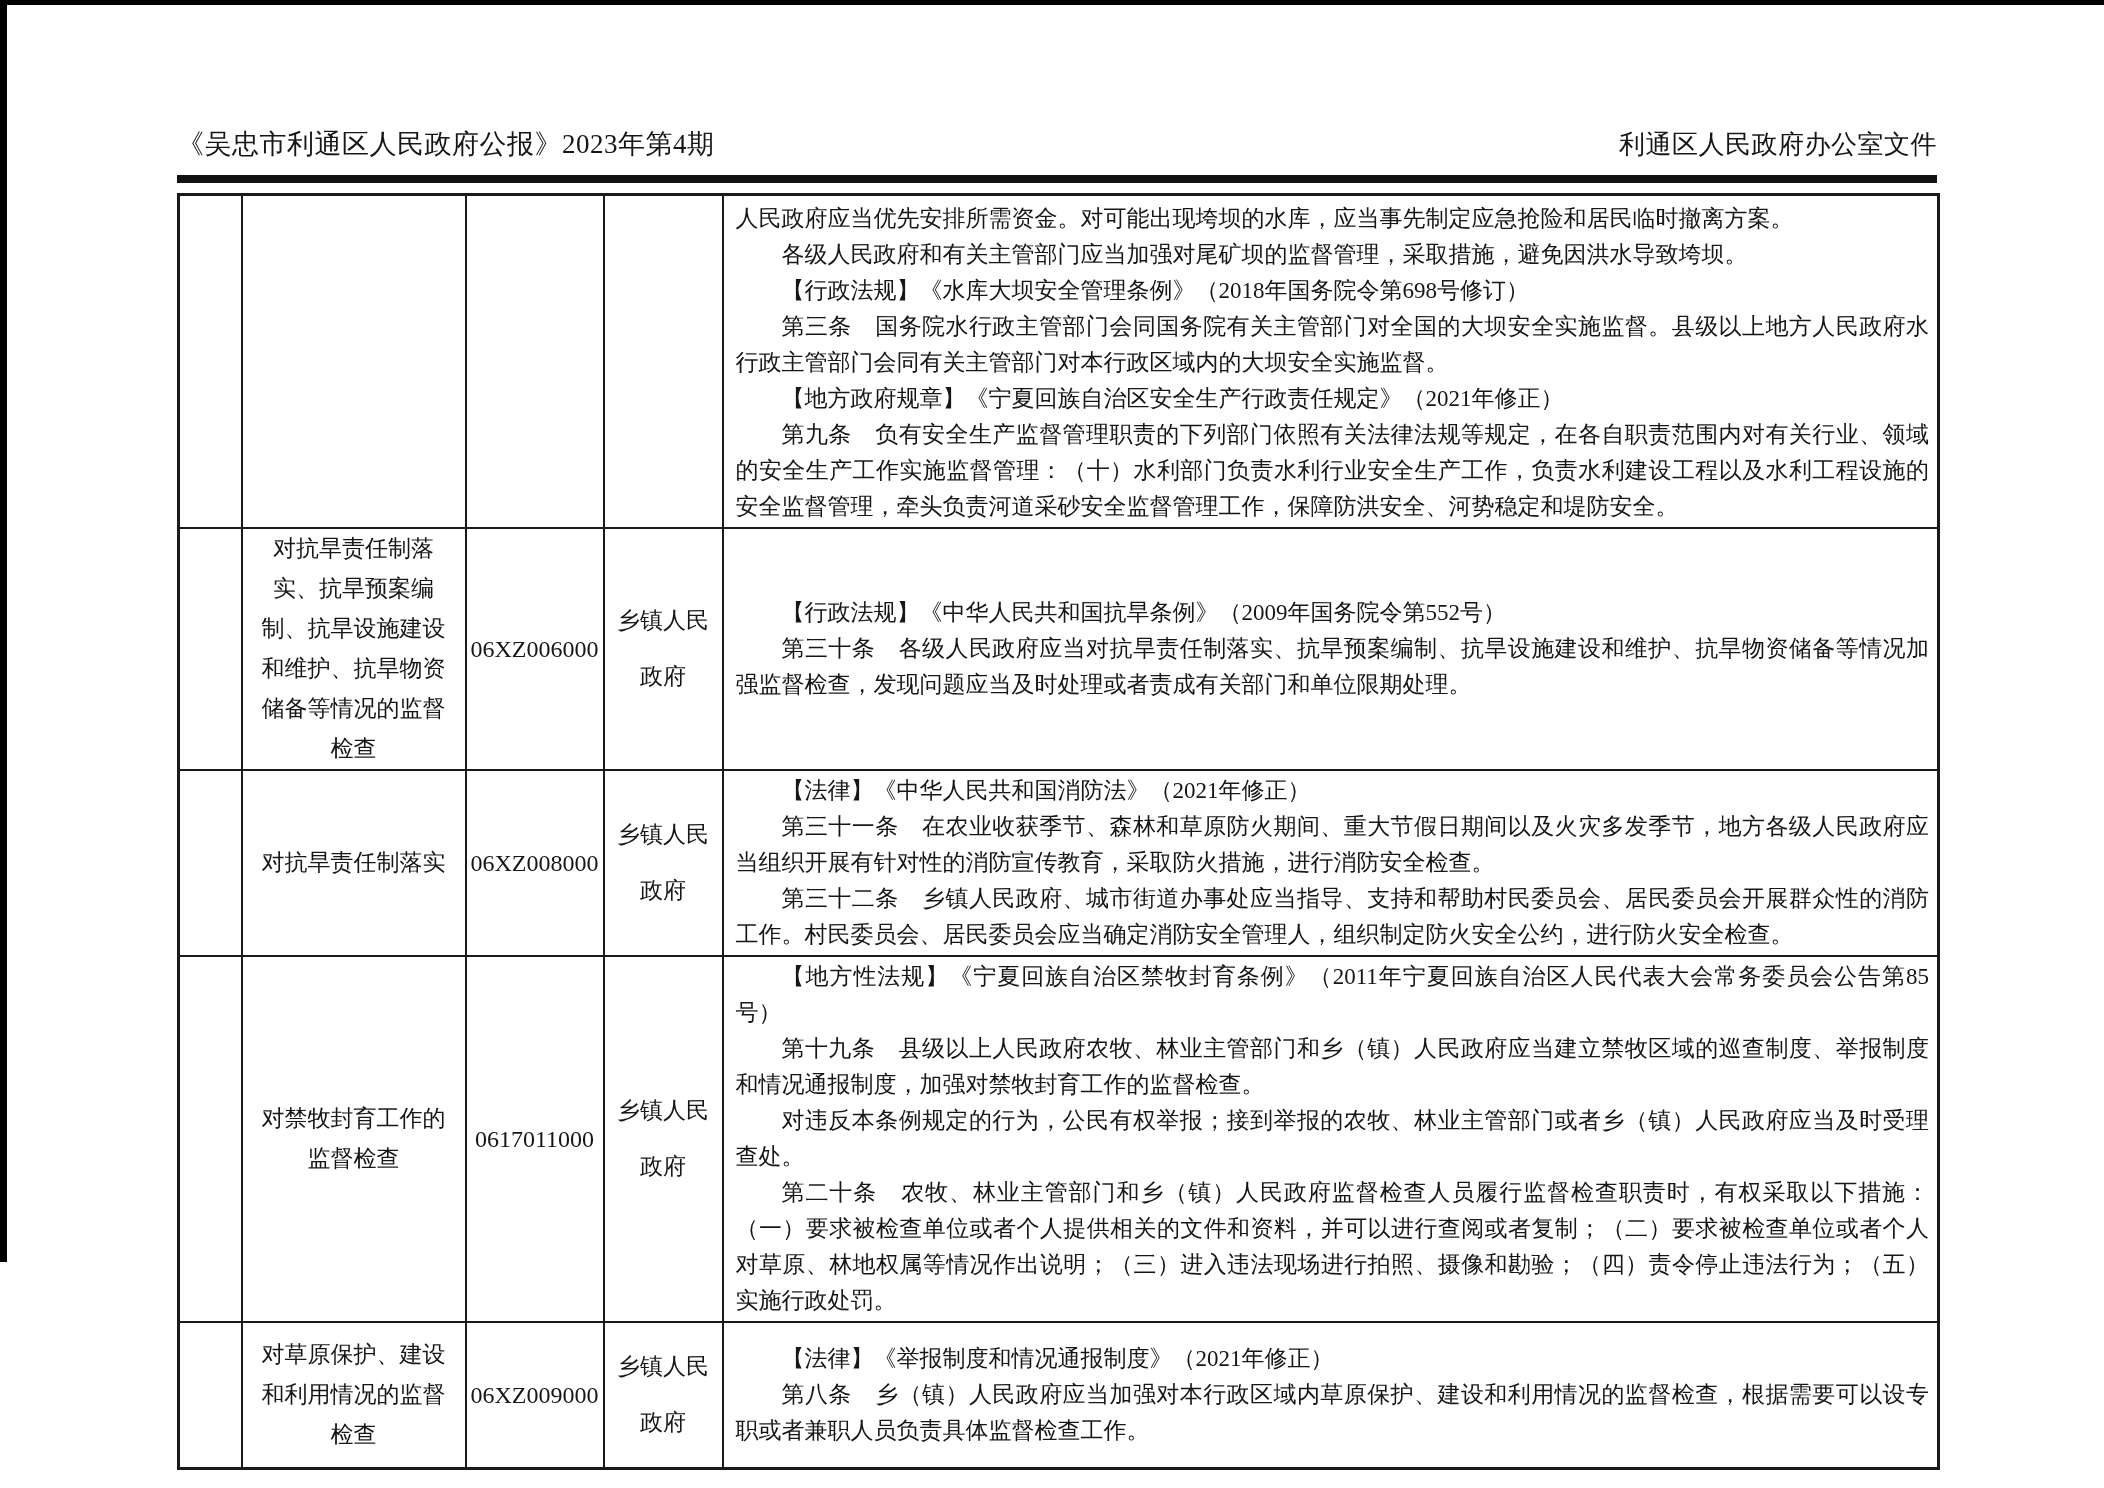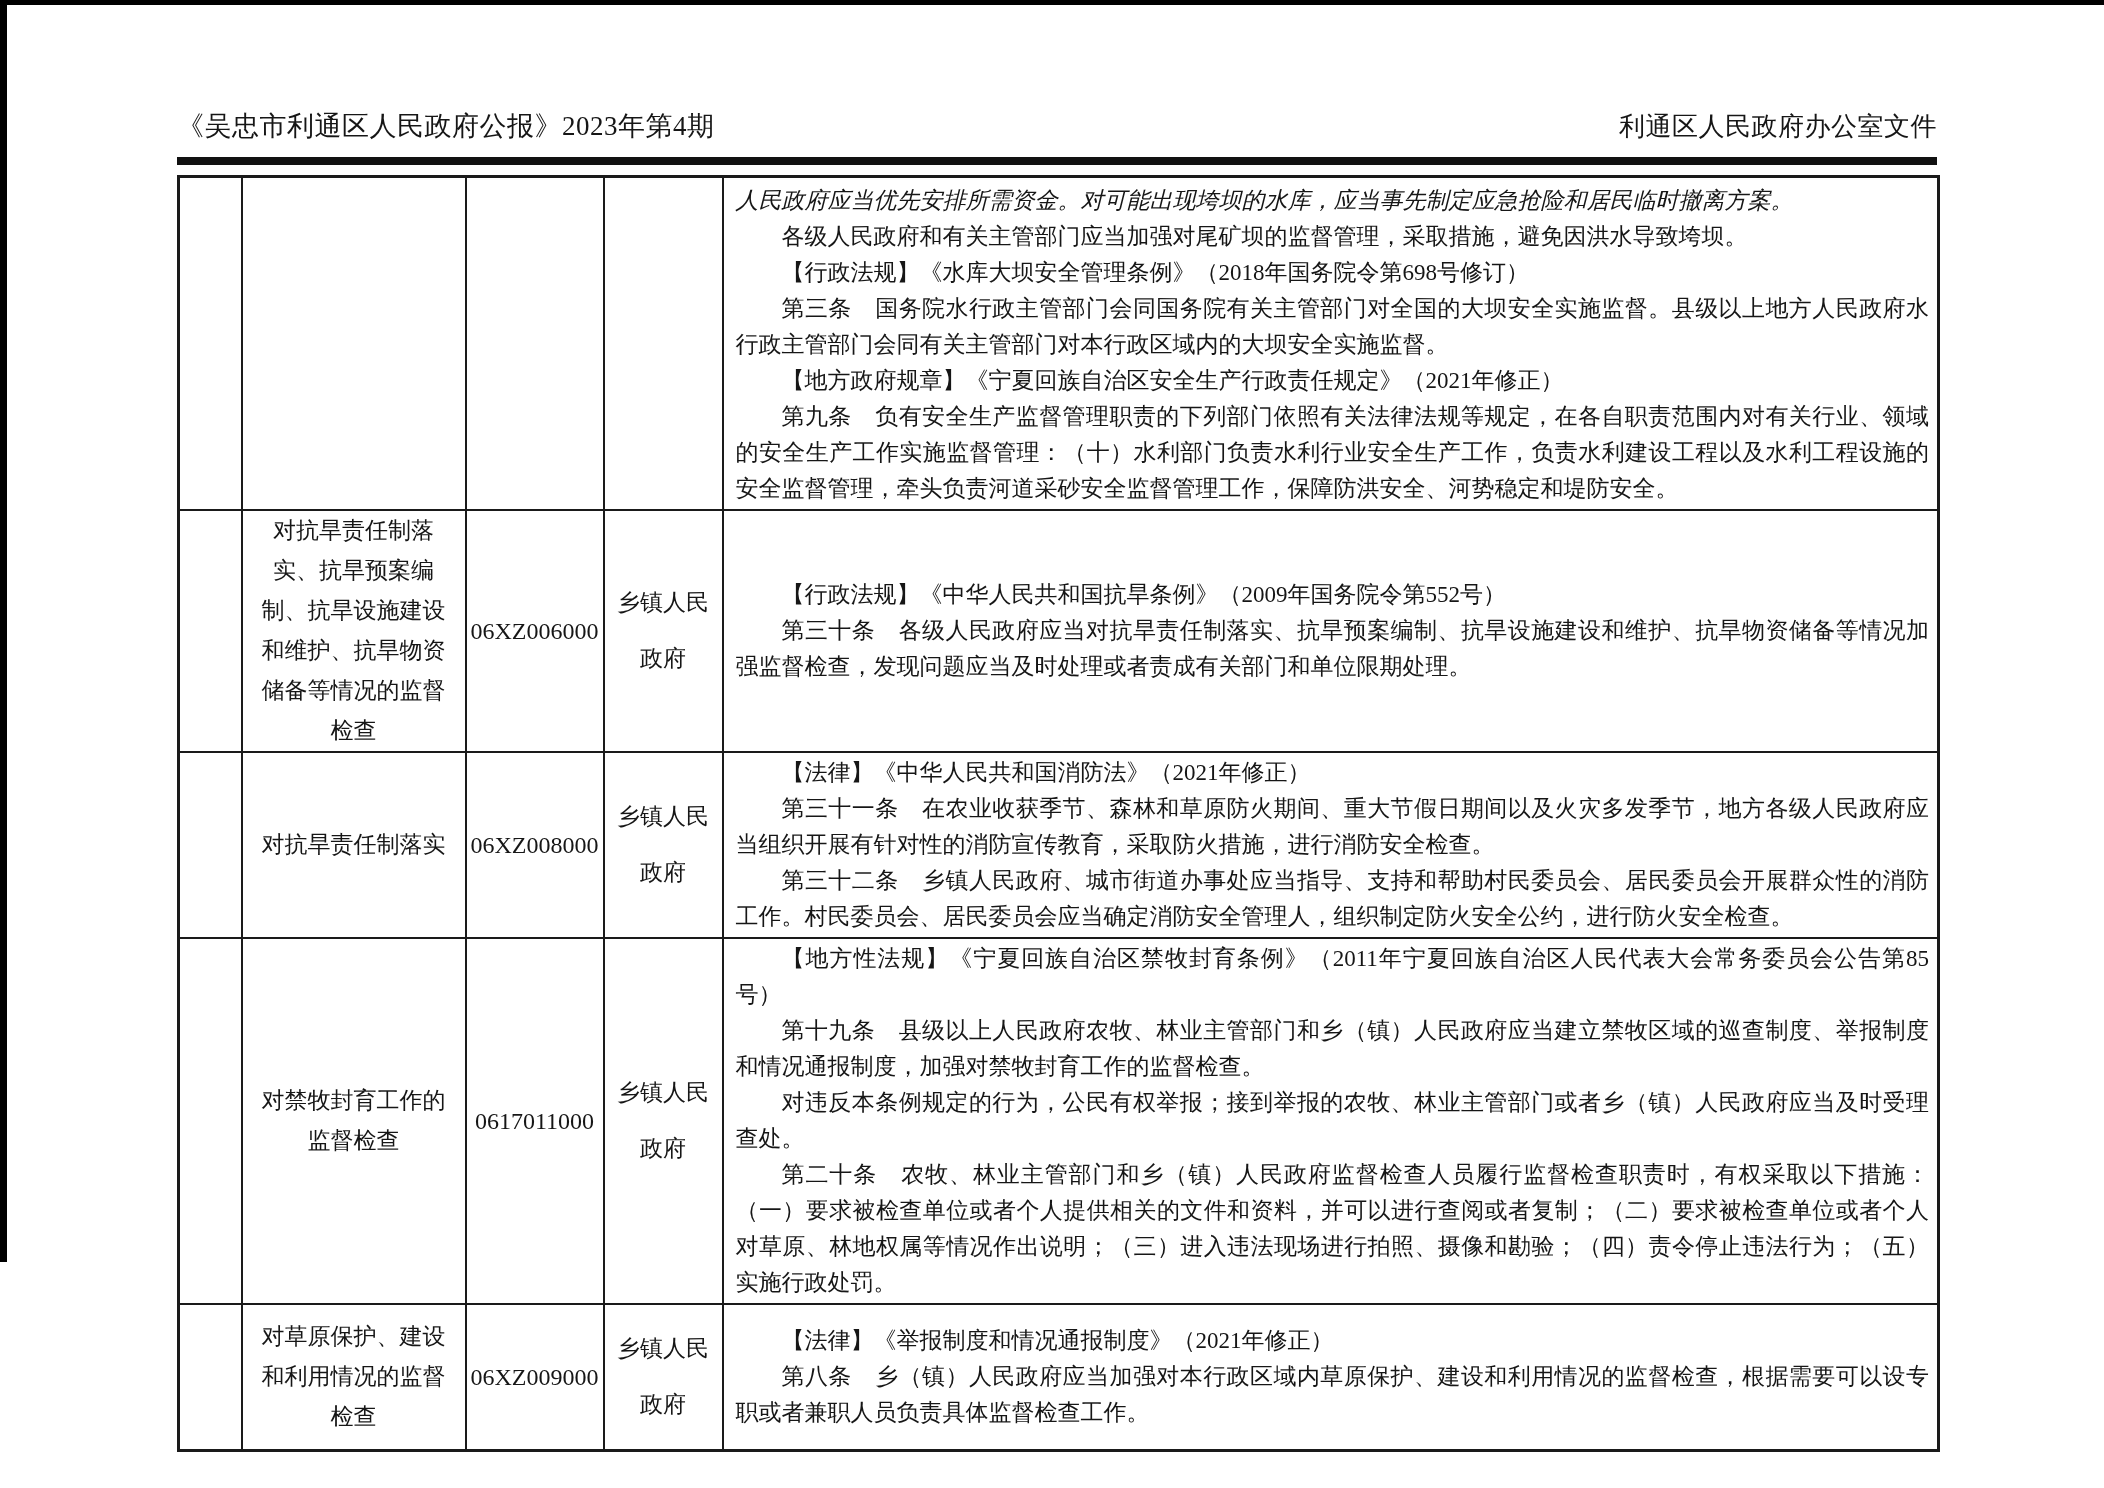--- a/index.html
+++ b/index.html
@@ -21,21 +21,21 @@
     width: 2104px; height: 5px; background: #000;
   }
   .scan-edge-left {
     position: absolute; left: 0; top: 0;
     width: 7px; height: 1262px; background: #000;
   }
 
   .content {
     position: absolute;
     left: 177px;
-    top: 0;
+    top: 18px;
     width: 1760px;
   }
 
   
   .running-head {
     margin-top: 108px;
     display: flex;
     justify-content: space-between;
     align-items: baseline;
     font-size: 27px;
@@ -89,21 +89,21 @@
   td.c-basis {
     padding: 2px 8px 2px 12px;
   }
   td.c-basis.top { vertical-align: top; padding-top: 5px; }
 
   .b-para {
     text-indent: 2em;
     text-align: justify;
     line-height: 36px;
   }
-  .b-para.no-indent { text-indent: 0; font-style: italic; }
+  .b-para.no-indent { text-indent: 0; }
 
   
   tr.r0 { height: 322px; }
   tr.r1 { height: 199px; margin-left: 24px; }
   tr.r2 { height: 184px; }
   tr.r3 { height: 263px; }
   tr.r4 { height: 116px; margin-top: 43px; }
 </style>
 </head>
 <body>

